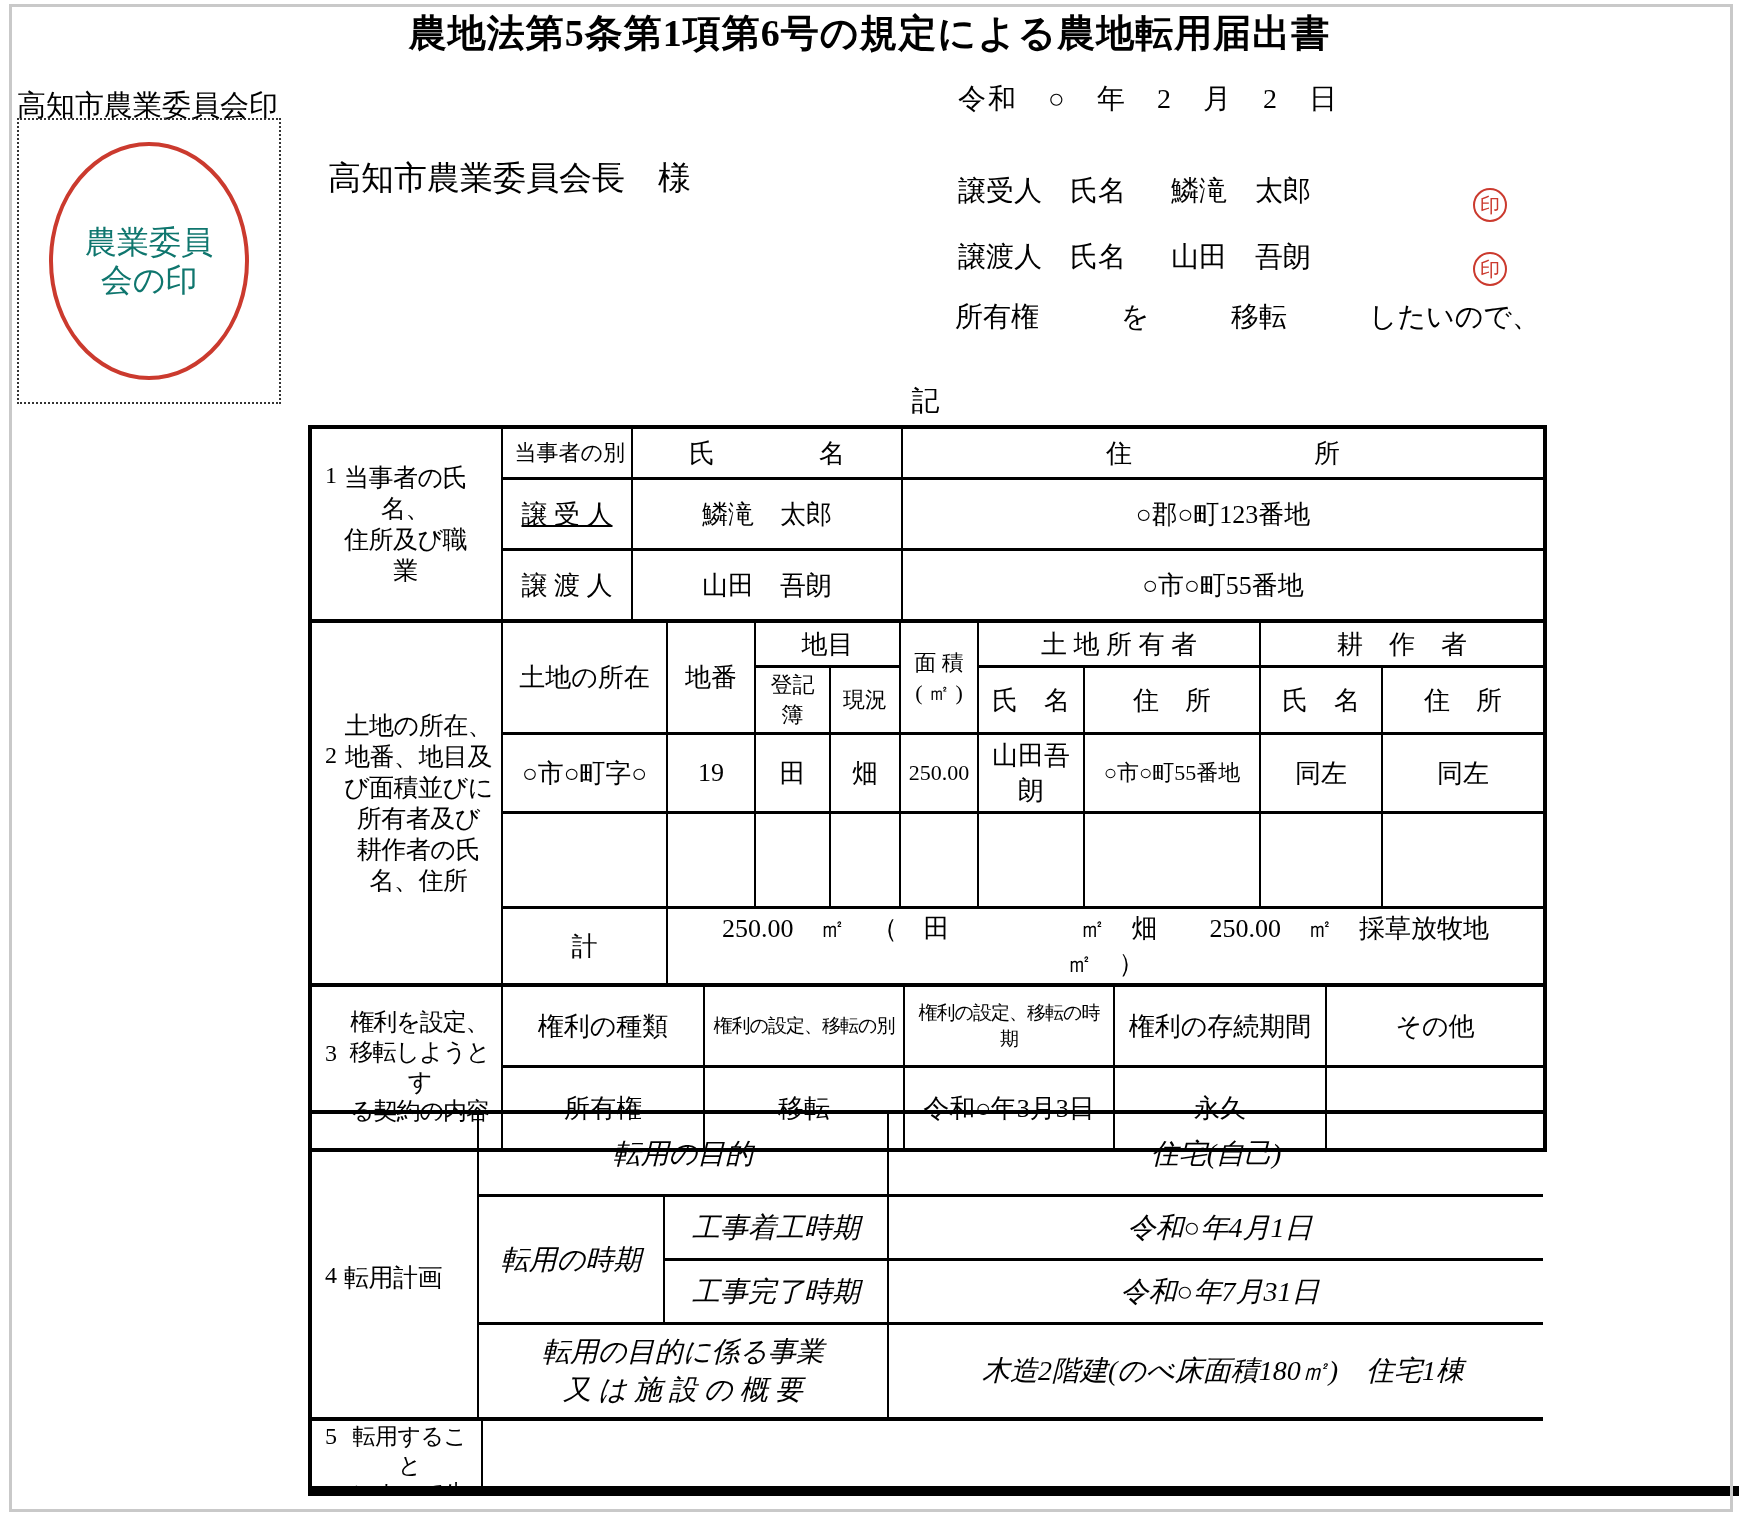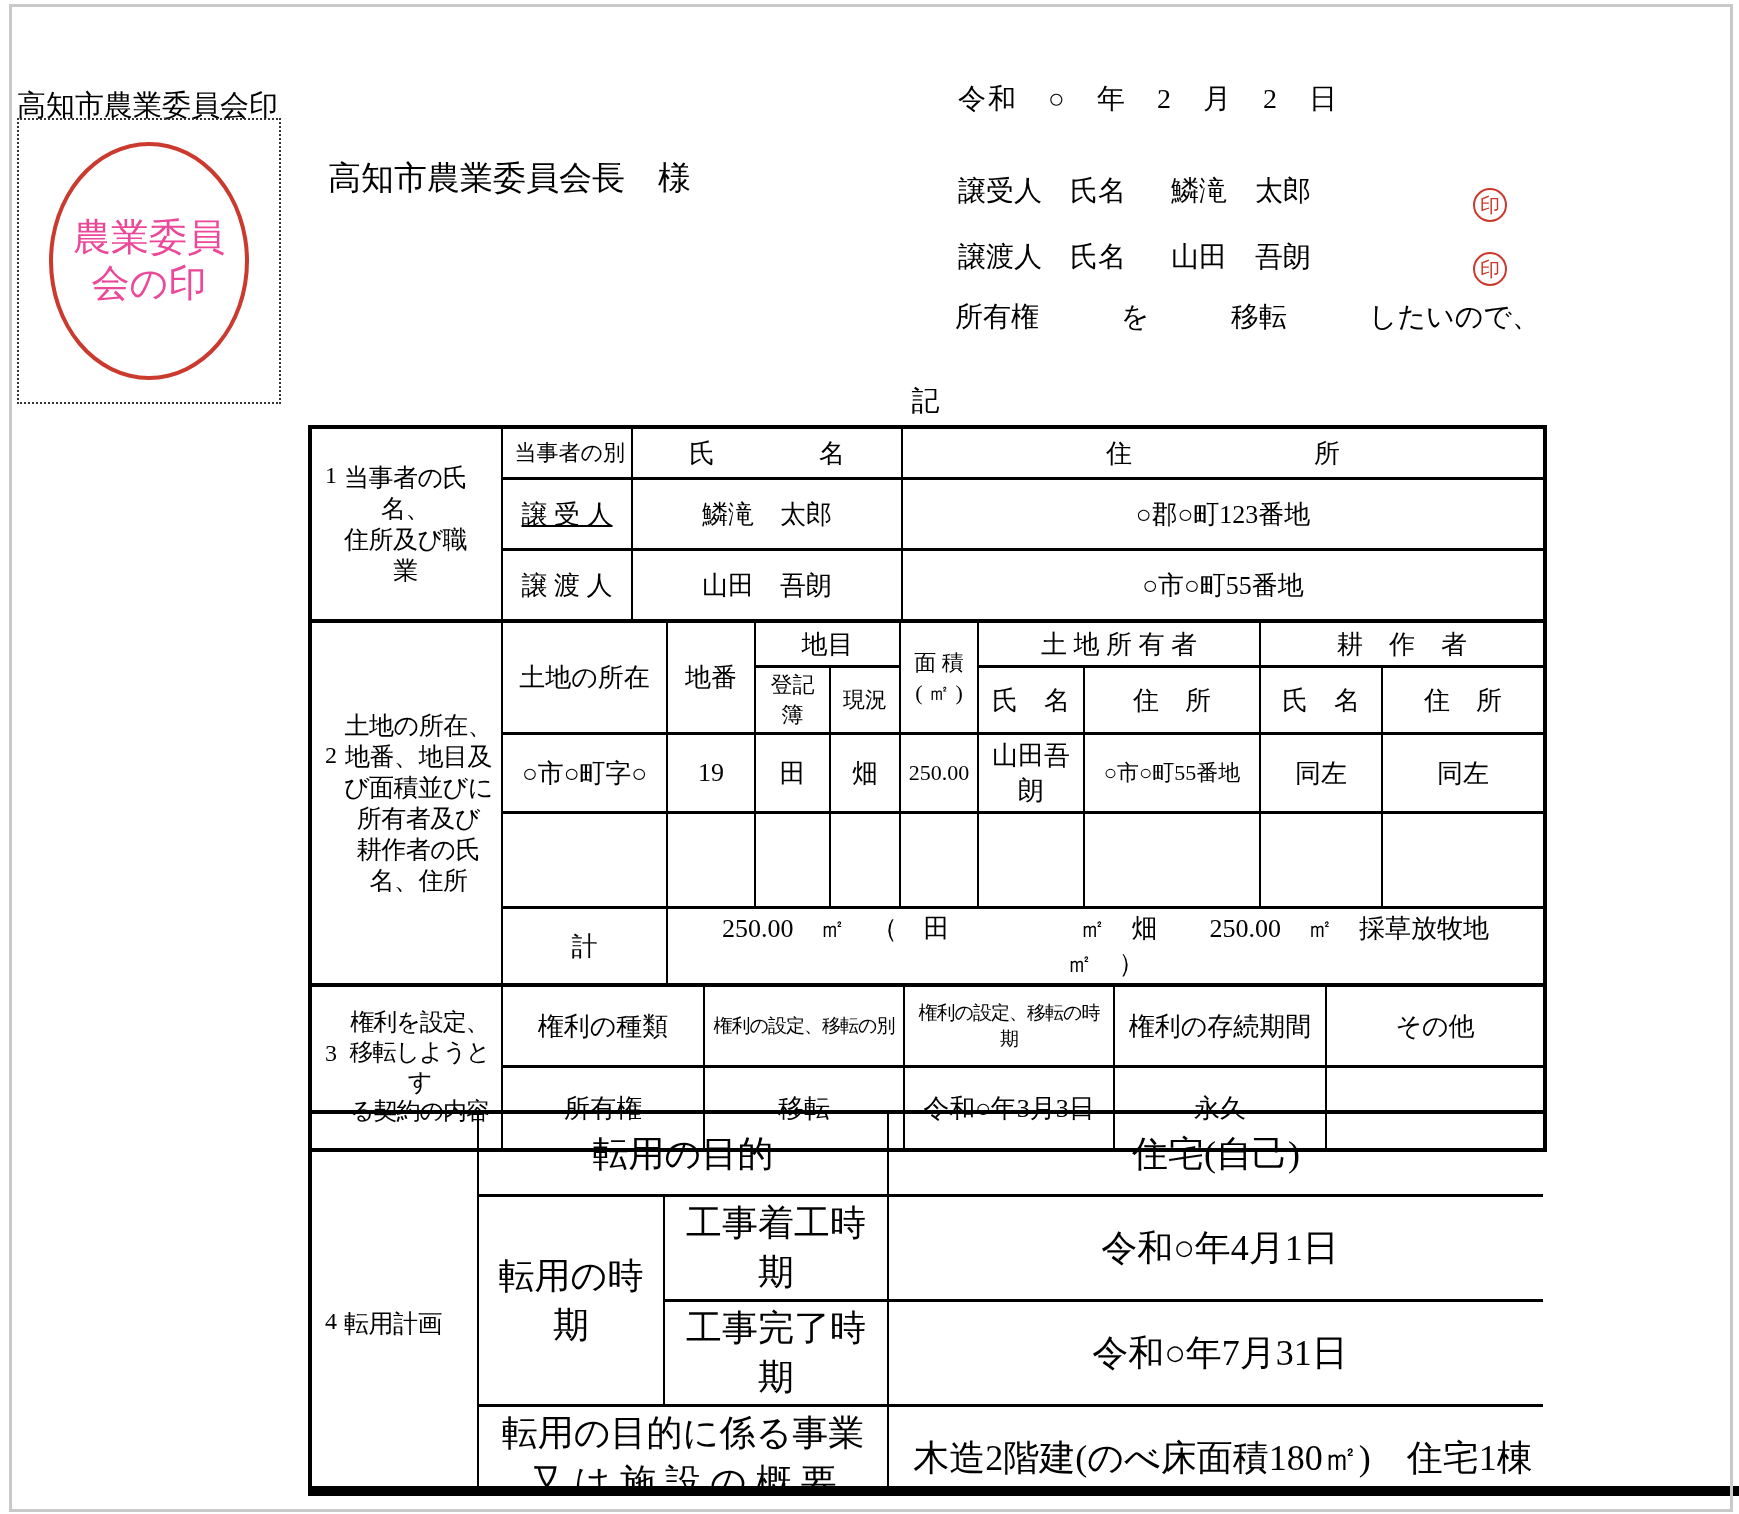--- a/index.html
+++ b/index.html
@@ -2,21 +2,21 @@
 <html><head>
 <meta charset="utf-8">
 <style>
   html,body{margin:0;padding:0;background:#fff;}
   body{width:1739px;height:1514px;font-family:"Liberation Serif","DejaVu Serif",serif;color:#000;}
   .doc{position:relative;width:1739px;height:1514px;overflow:hidden;background:#fff;}
   .frame{position:absolute;left:9px;top:4px;width:1718px;height:1502px;border:3px solid #c9c9c9;pointer-events:none;}
   .title{position:absolute;left:0;top:8px;width:100%;text-align:center;font-size:38px;font-weight:bold;letter-spacing:1px;}
   .stamp-label{position:absolute;left:17px;top:86px;font-size:29px;}
   .stamp-box{position:absolute;left:17px;top:118px;width:260px;height:282px;border:2px dotted #333;display:flex;align-items:center;justify-content:center;}
-  .stamp-ellipse{width:192px;height:230px;border:4px solid #cb3a2e;border-radius:50%;display:flex;flex-direction:column;align-items:center;justify-content:center;color:#ec4899;font-size:38px;line-height:1.2;text-align:center;}
+  .stamp-ellipse{width:192px;height:230px;border:4px solid #cb3a2e;border-radius:50%;display:flex;flex-direction:column;align-items:center;justify-content:center;color:#0f766e;font-size:32px;line-height:1.2;text-align:center;}
   .date-line{position:absolute;left:958px;top:80px;font-size:28px;letter-spacing:2px;}
   .addressee{position:absolute;left:328px;top:156px;font-size:33px;}
   .name-line{position:absolute;left:958px;font-size:28px;}
   .name-line .nm{margin-left:38px;}
   .seal{position:absolute;width:30px;height:30px;border:2px solid #cb3a2e;border-radius:50%;color:#cb3a2e;font-size:20px;display:flex;align-items:center;justify-content:center;}
   .own-line{position:absolute;left:955px;top:298px;width:585px;display:flex;justify-content:space-between;font-size:28px;}
   .body-par{position:absolute;left:308px;top:298px;font-size:28px;line-height:1.58;}
   .ki{position:absolute;left:308px;top:382px;width:1235px;text-align:center;font-size:28px;}
   .block1{position:absolute;left:308px;top:425px;width:1235px;}
   .block2{position:absolute;left:308px;top:1110px;width:1235px;height:376px;overflow:hidden;}
@@ -30,27 +30,28 @@
   .num{width:26px;flex:none;font-size:24px;}
   .lbltxt{line-height:1.24;font-size:25px;letter-spacing:-0.5px;}
   .s3txt{font-size:24px;letter-spacing:-1px;}
   .s5txt{font-size:23px;}
   .small{font-size:22px;}
   .tiny{font-size:19px;letter-spacing:-1px;}
   .left{text-align:left;}
   .totalval{text-align:left;padding-left:50px;}
   .ownaddr{font-size:22px;}
   .topalign{vertical-align:top;}
-  .s4big{font-size:36px;}
+  .s4big{font-size:28px;font-style:italic;}
 </style>
 </head>
 <body>
 
 <div class="doc">
 
+  <div class="title">農地法第5条第1項第6号の規定による農地転用届出書</div>
 
   <div class="stamp-label">高知市農業委員会印</div>
   <div class="stamp-box">
     <div class="stamp-ellipse">
       <span>農業委員</span>
       <span>会の印</span>
     </div>
   </div>
 
   <div class="date-line">令和　○　年　2　月　2　日</div>

